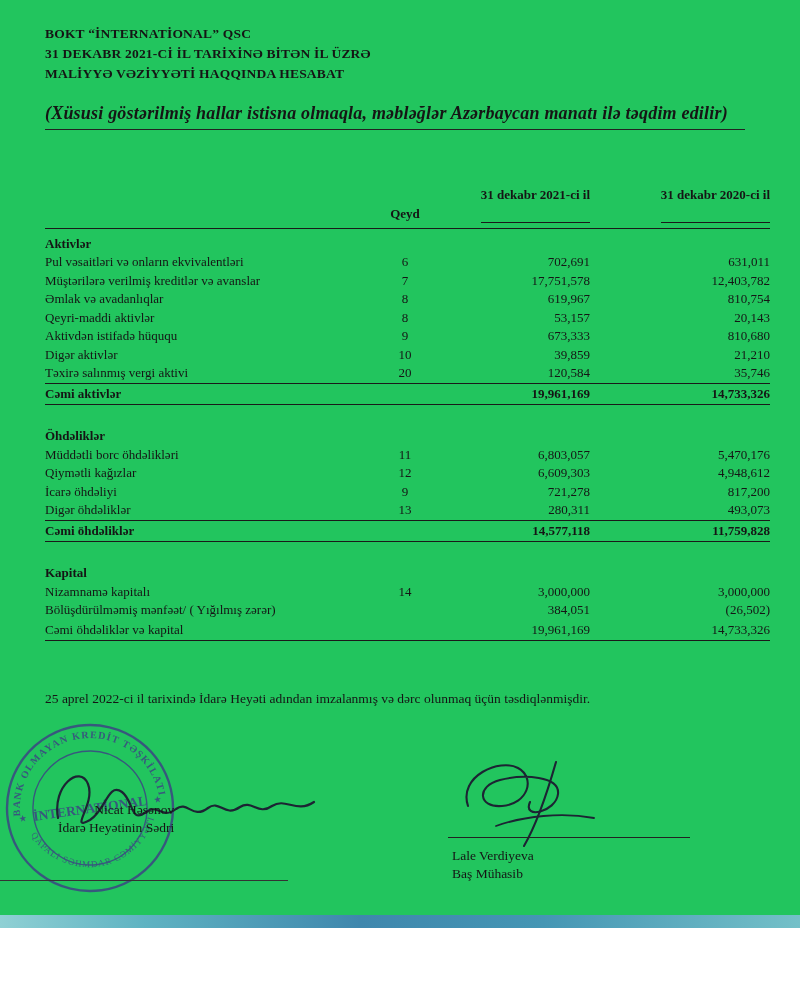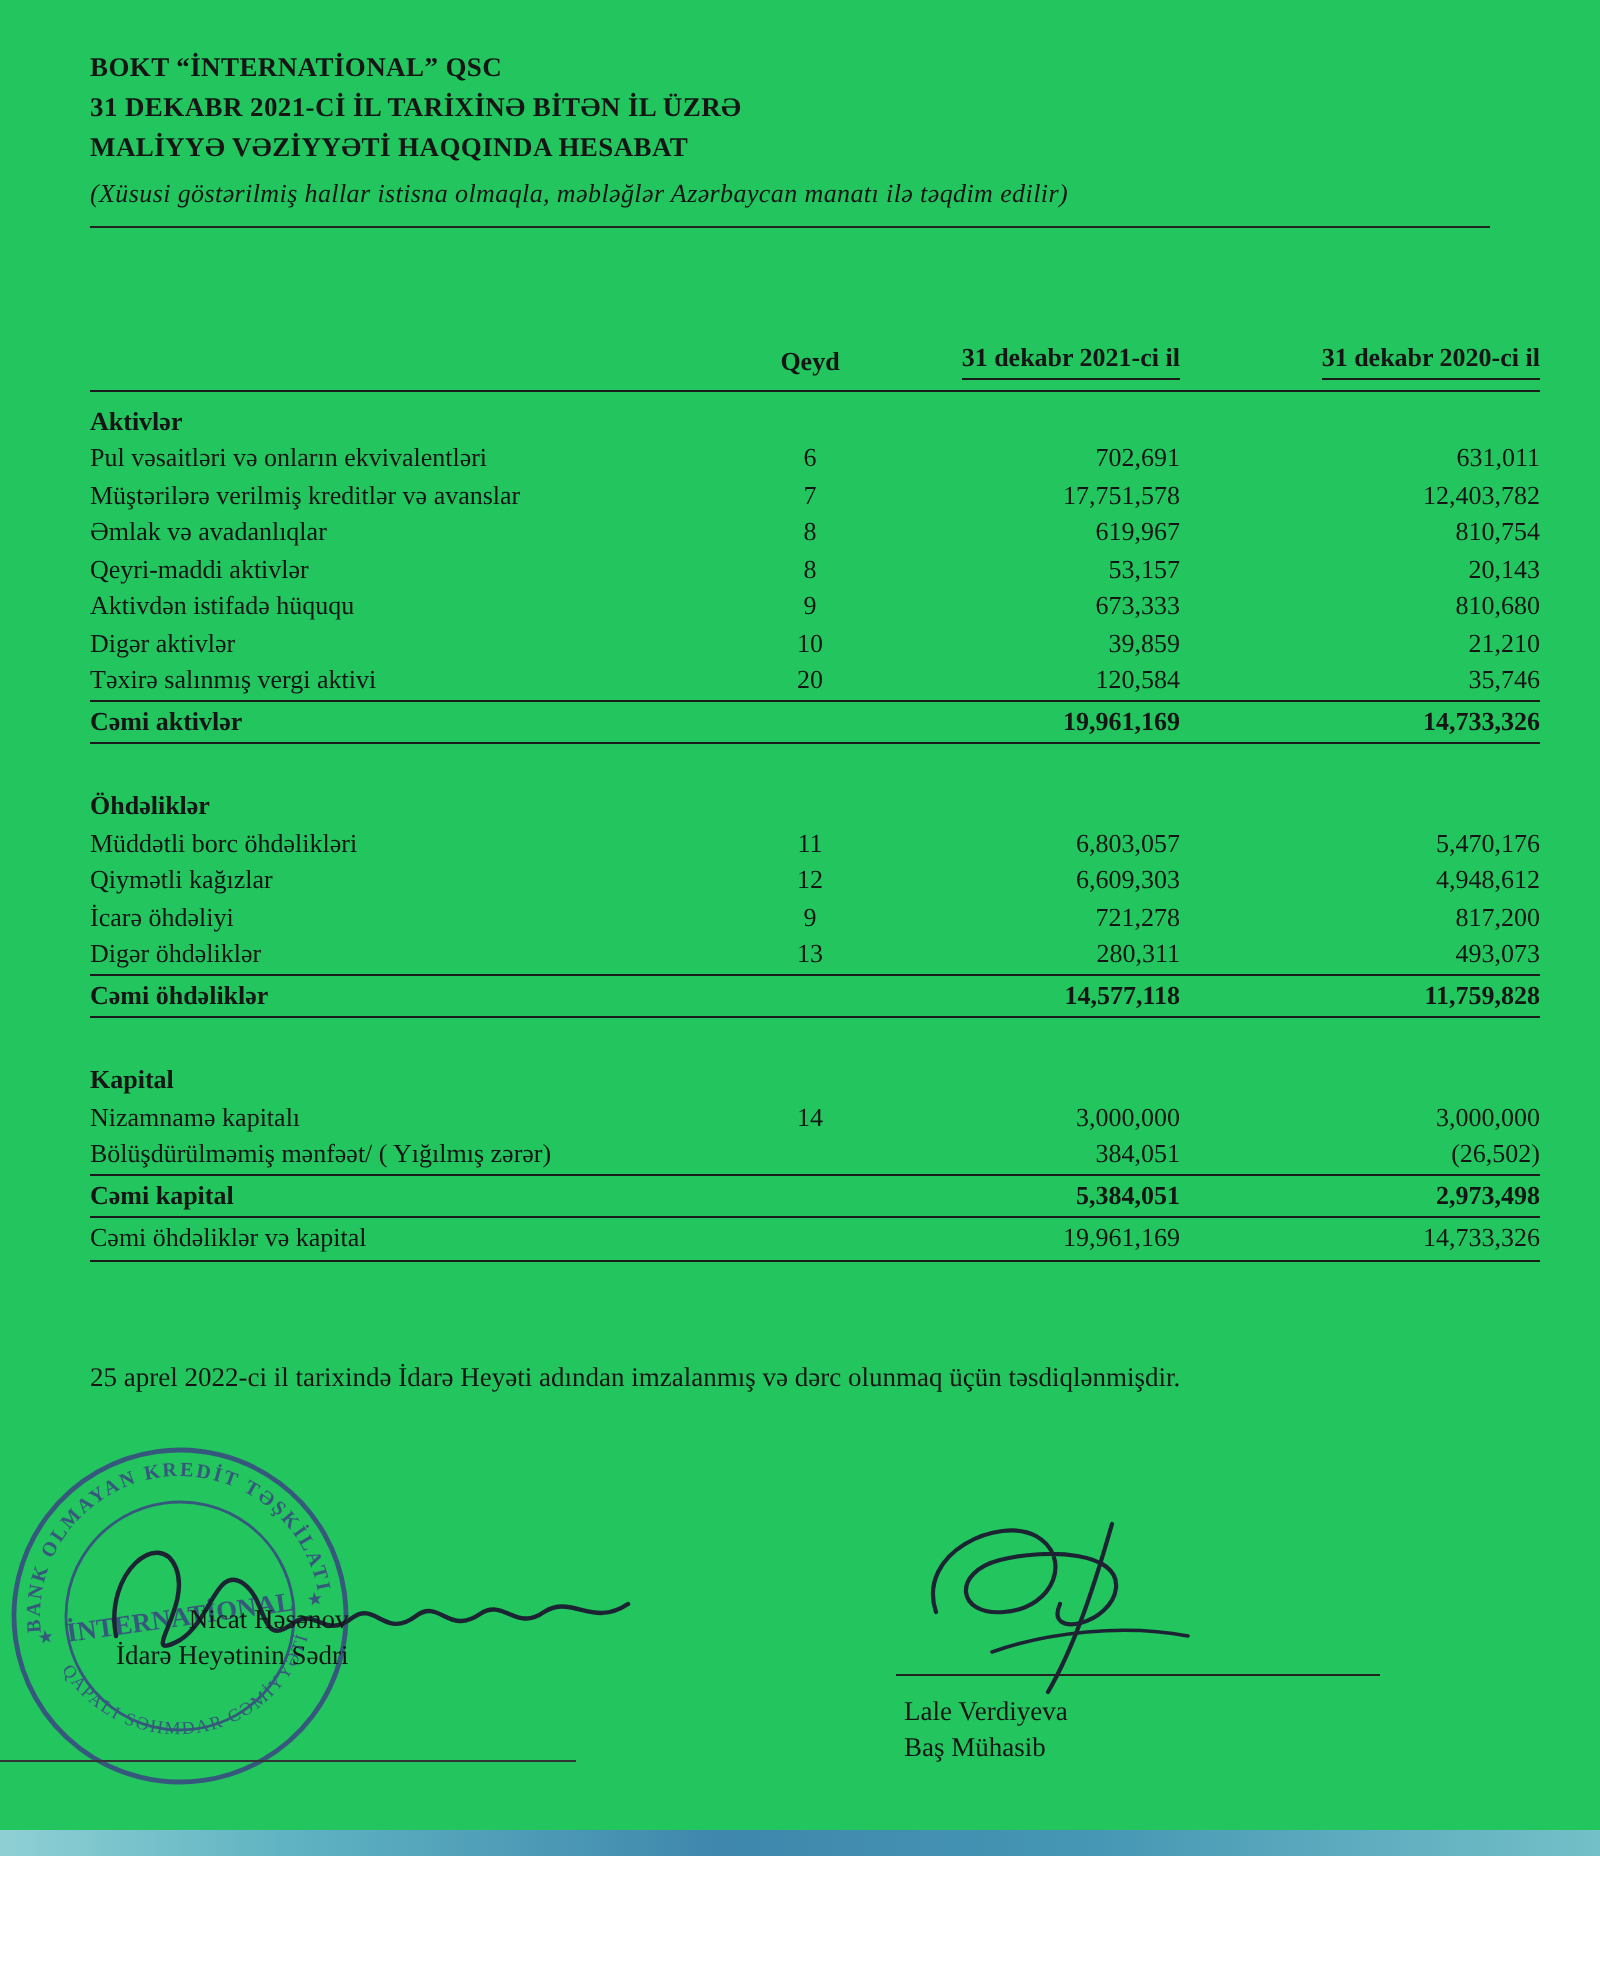--- a/index.html
+++ b/index.html
@@ -9,33 +9,33 @@
     background:#22c55e;
     font-family:"Liberation Serif", serif;
     color:#151515;
     overflow:hidden;
   }
   .content { padding:24px 30px 0 45px; }
 
   
   .doc-header div { font-weight:bold; font-size:13.5px; line-height:20px; letter-spacing:.2px; }
   .doc-header .note {
-    font-weight:normal; font-style:italic; font-size:13px;
-    margin-top:3px; padding-bottom:6px;
+    font-weight:bold; font-style:italic; font-size:18px;
+    margin-top:19px; padding-bottom:6px;
     border-bottom:1.4px solid #222;
     width:700px;
   }
 
   
   .fin-table { margin-top:56px; width:725px; font-size:13px; }
   .trow { display:grid; grid-template-columns:330px 60px 155px 180px; align-items:end; padding:1px 0; line-height:16.5px; }
   .c-note { text-align:center; }
   .c-v1, .c-v2 { text-align:right; }
   .thead { font-weight:bold; border-bottom:1.5px solid #1a1a1a; padding-bottom:5px; }
-  .thead .c-v1 .u, .thead .c-v2 .u { display:inline-block; border-bottom:1.3px solid #1a1a1a; padding-bottom:1px; }
+  .thead .c-v1 .u, .thead .c-v2 .u { display:inline-block; border-bottom:1.3px solid #1a1a1a; padding-bottom:18px; }
   .sec { font-weight:bold; padding-top:7px; }
   .total { font-weight:bold; border-top:1.5px solid #1a1a1a; border-bottom:1.5px solid #1a1a1a; padding:2px 0; }
   .grand { font-weight:normal; border-bottom:1.5px solid #1a1a1a; padding:2px 0; }
   .spacer { height:16px; }
 
   .approval { margin:50px 0 0 0; font-size:13.5px; width:710px; }
 
   
   .stamp { position:absolute; left:2px; top:720px; width:176px; height:176px; transform:rotate(-8deg); opacity:.88; }
   .sig-left { position:absolute; left:50px; top:760px; }
@@ -178,26 +178,20 @@
         <div class="c-v1">3,000,000</div>
         <div class="c-v2">3,000,000</div>
       </div>
       <div class="trow">
         <div class="c-label">Bölüşdürülməmiş mənfəət/ ( Yığılmış zərər)</div>
         <div class="c-note"></div>
         <div class="c-v1">384,051</div>
         <div class="c-v2">(26,502)</div>
       </div>
 
-      <div class="trow total">
-        <div class="c-label">Cəmi kapital</div>
-        <div class="c-note"></div>
-        <div class="c-v1">5,384,051</div>
-        <div class="c-v2">2,973,498</div>
-      </div>
 
       <div class="trow grand">
         <div class="c-label">Cəmi öhdəliklər və kapital</div>
         <div class="c-note"></div>
         <div class="c-v1">19,961,169</div>
         <div class="c-v2">14,733,326</div>
       </div>
 
     </div>
 

